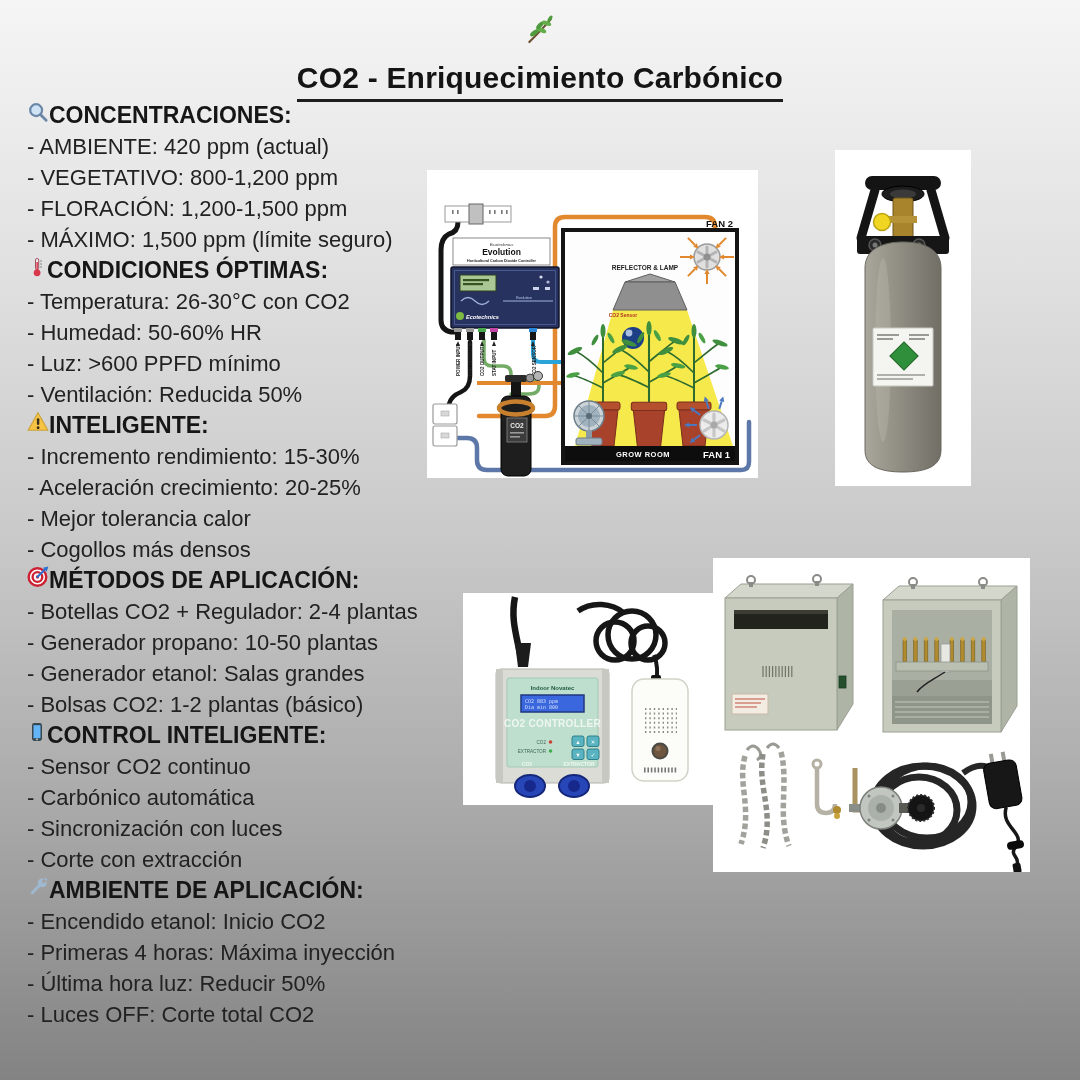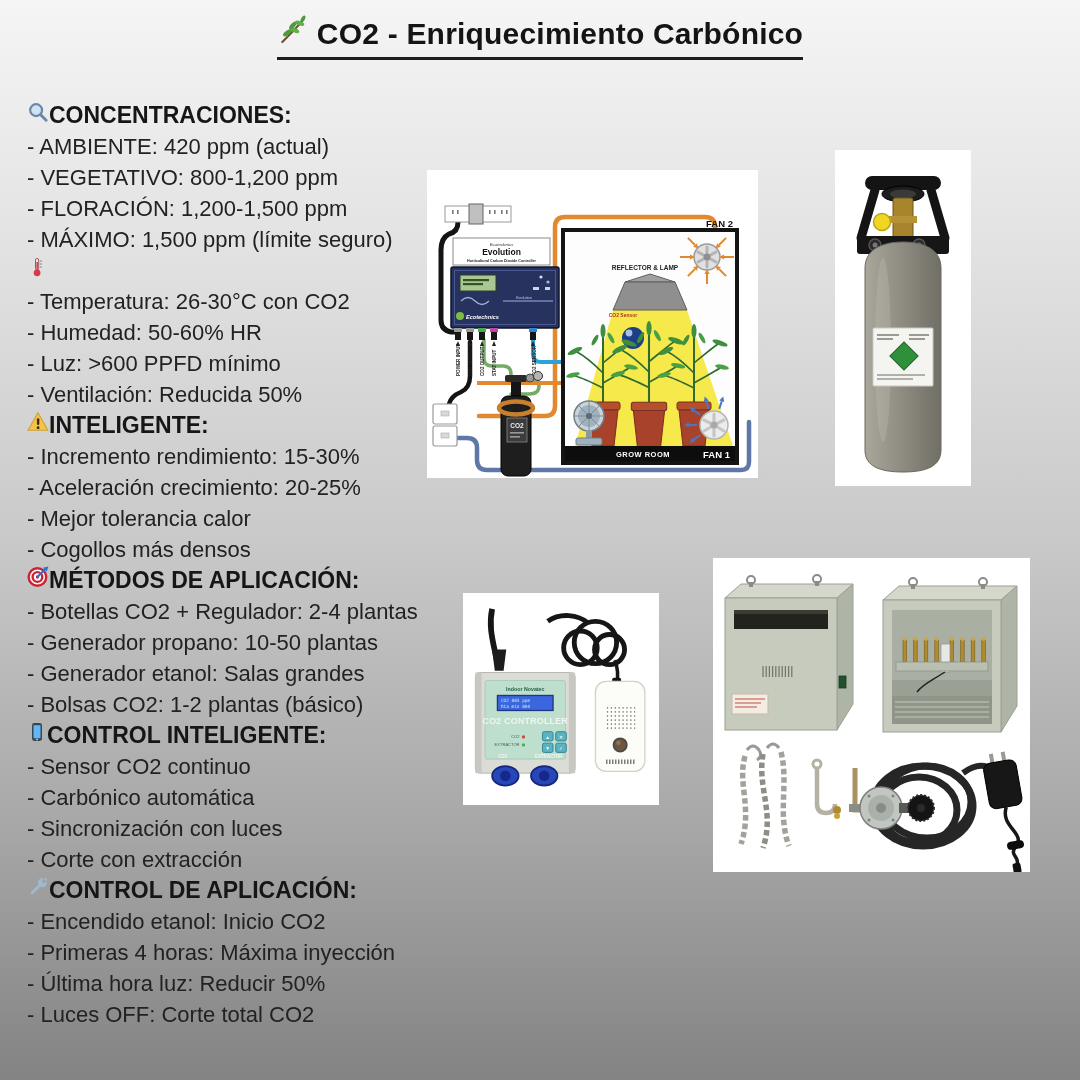--- a/index.html
+++ b/index.html
@@ -5,31 +5,31 @@
   html,body{margin:0;padding:0;}
   body{
     width:1080px;height:1080px;position:relative;overflow:hidden;
     background:linear-gradient(180deg,#f5f5f5 0%,#e3e3e3 22%,#c9c9c9 50%,#a8a8a8 76%,#838383 100%);
     font-family:"Liberation Sans","DejaVu Sans",sans-serif;color:#1c1c1c;
     -webkit-font-smoothing:antialiased;
   }
   .title-row{position:absolute;top:14px;left:0;right:0;text-align:center;}
   .title-inline{display:inline-flex;align-items:center;gap:8px;
     font-size:30px;font-weight:bold;color:#141414;letter-spacing:.2px;
-    border-bottom:3px solid #1d1d1d;padding-bottom:4px;}
+    border-bottom:3px solid #1d1d1d;padding-bottom:4px;flex-direction:column;}
   .text-col{position:absolute;left:27px;top:100px;width:440px;}
   .sec-heading{font-size:23px;font-weight:bold;line-height:31px;white-space:nowrap;color:#161616;
     display:flex;align-items:center;}
   .sec-heading .ico{flex:0 0 auto;display:inline-block;}
   .sec-item{font-size:22px;line-height:31px;white-space:nowrap;color:#222;}
   .panel{position:absolute;background:#ffffff;}
   .panel svg{display:block;width:100%;height:100%;}
   #diagram-panel{left:427px;top:170px;width:331px;height:308px;}
   #cylinder-panel{left:835px;top:150px;width:136px;height:336px;}
-  #controller-panel{left:463px;top:593px;width:196px;height:212px;}
+  #controller-panel{left:463px;top:593px;width:260px;height:212px;}
   #generator-panel{left:713px;top:558px;width:317px;height:314px;}
   text{font-family:"Liberation Sans","DejaVu Sans",sans-serif;}
   .mono{font-family:"DejaVu Sans Mono",monospace;}
 </style>
 </head>
 <body>
 
 <div class="title-row">
   <span class="title-inline">
     <span class="ico">
@@ -67,20 +67,21 @@
     <div class="sec-heading">
       <span class="ico">
         <svg width="20" height="22" viewBox="0 0 20 20">
           <rect x="8.5" y="1.5" width="3.2" height="11.5" rx="1.6" fill="#efefef" stroke="#a05060" stroke-width="1"></rect>
           <rect x="9.4" y="5" width="1.5" height="8.5" fill="#d8384a"></rect>
           <circle cx="10.1" cy="15.8" r="3.4" fill="#d8384a"></circle>
           <line x1="13" y1="4" x2="15" y2="4" stroke="#888" stroke-width="1"></line>
           <line x1="13" y1="7" x2="15" y2="7" stroke="#888" stroke-width="1"></line>
           <line x1="13" y1="10" x2="15" y2="10" stroke="#888" stroke-width="1"></line>
         </svg></span>
+      <span>CONDICIONES ÓPTIMAS:</span>
     </div>
     <div class="sec-item">- Temperatura: 26-30°C con CO2</div>
     <div class="sec-item">- Humedad: 50-60% HR</div>
     <div class="sec-item">- Luz: &gt;600 PPFD mínimo</div>
     <div class="sec-item">- Ventilación: Reducida 50%</div>
   </div>
 
   <div class="section">
     <div class="sec-heading">
       <span class="ico">
@@ -133,21 +134,21 @@
 
   <div class="section">
     <div class="sec-heading">
       <span class="ico">
         <svg width="22" height="22" viewBox="0 0 20 20">
           <g transform="rotate(45 10 10)" fill="#9fb9d0">
             <path fill-rule="evenodd" d="M10,0.6 a4,4 0 1 0 0.01,0 z M8.6,-0.8 l2.8,0 0,4.8 -2.8,0 z"></path>
             <rect x="8.7" y="7.2" width="2.6" height="11.5" rx="1.3"></rect>
           </g>
         </svg></span>
-      <span>CONTROL DE APLICACIÓN:</span>
+      <span>AMBIENTE DE APLICACIÓN:</span>
     </div>
     <div class="sec-item">- Encendido etanol: Inicio CO2</div>
     <div class="sec-item">- Primeras 4 horas: Máxima inyección</div>
     <div class="sec-item">- Última hora luz: Reducir 50%</div>
     <div class="sec-item">- Luces OFF: Corte total CO2</div>
   </div>
 </div>
 
 <div class="panel" id="diagram-panel">
 <svg viewBox="0 0 331 308">

